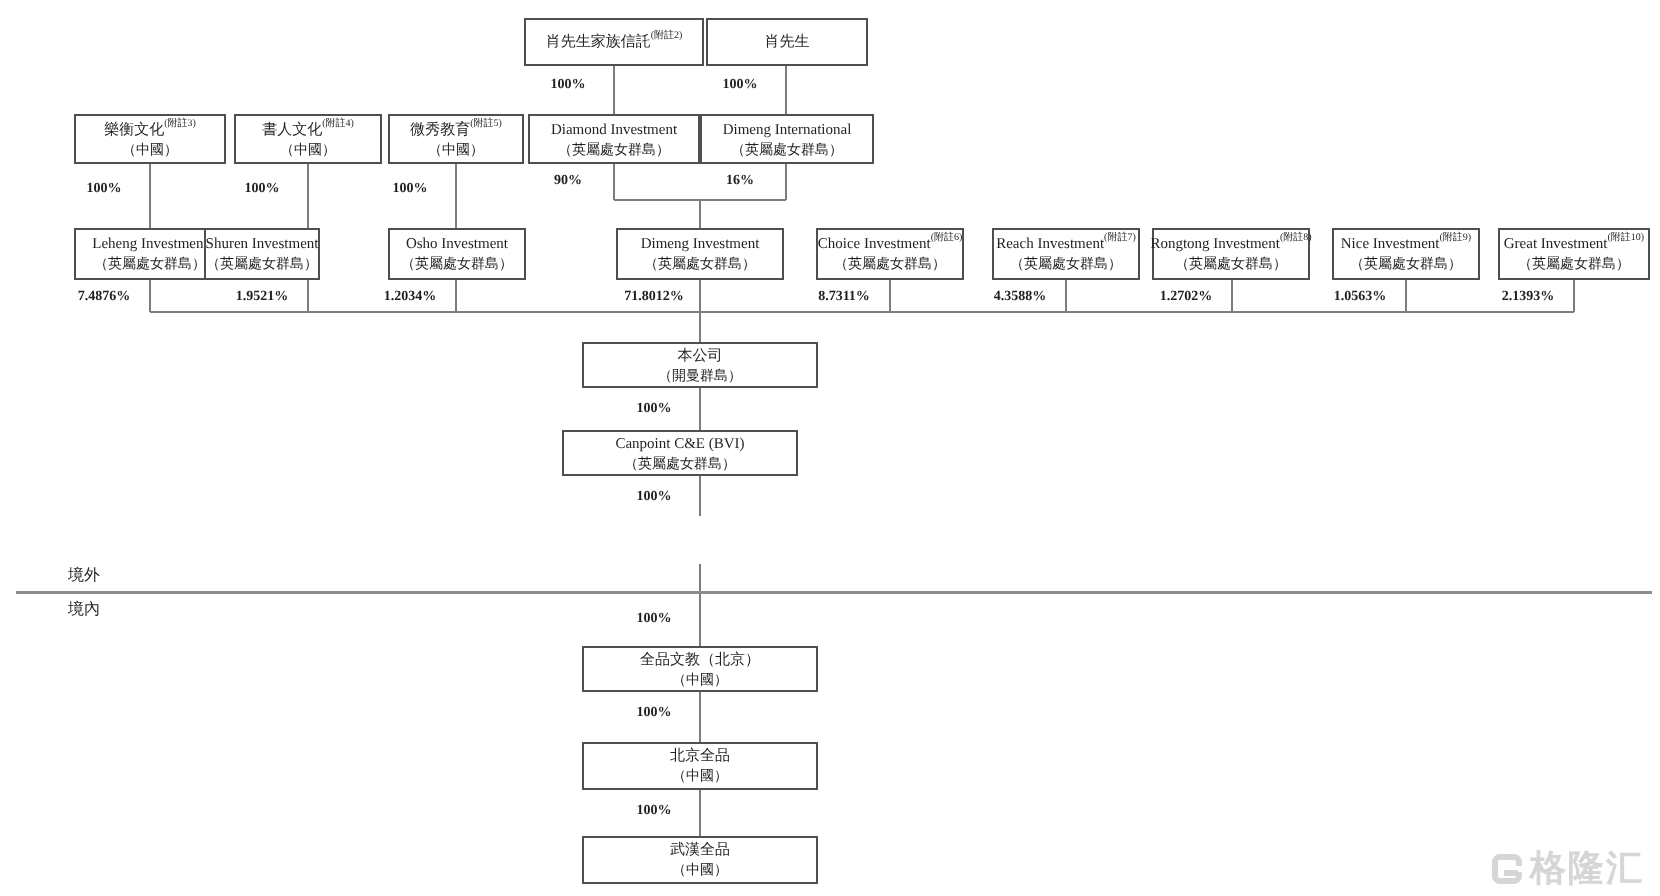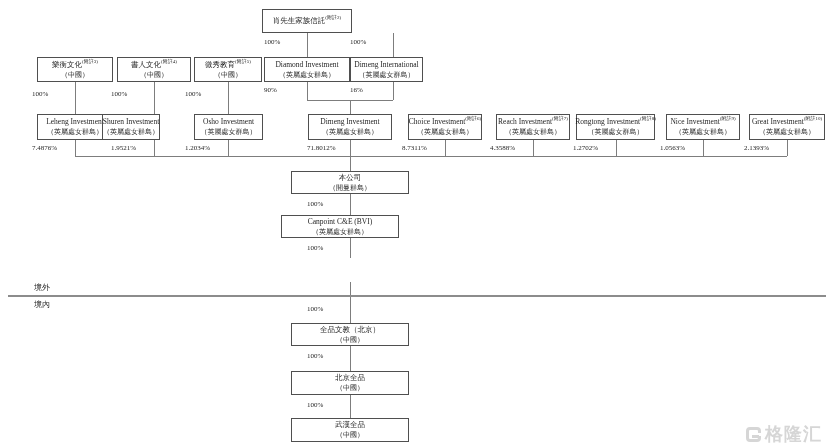--- a/index.html
+++ b/index.html
@@ -10,22 +10,22 @@
   svg.wires{position:absolute;left:0;top:0;width:830px;height:448px;pointer-events:none;}
   .box{
     position:absolute;box-sizing:border-box;border:1px solid #4f4f4f;background:#fff;
     display:flex;flex-direction:column;align-items:center;justify-content:center;
     text-align:center;line-height:10px;
   }
   .box .nm{font-size:7.5px;white-space:nowrap;}
   .box .nm sup{font-size:5px;vertical-align:4px;line-height:0;}
   .box .loc{font-size:7px;white-space:nowrap;}
   .pct{
-    position:absolute;font-size:7px;width:40px;text-align:left;
-    white-space:nowrap;line-height:8px;
+    position:absolute;font-size:7px;width:40px;text-align:center;
+    white-space:nowrap;line-height:8px;font-weight:bold;
   }
   .region{position:absolute;font-size:8px;line-height:9px;}
   #watermark{
     position:absolute;left:746px;top:422px;display:flex;align-items:center;gap:4px;
     color:#d6d6d6;font-family:"Liberation Sans","DejaVu Sans",sans-serif;
   }
   #wm-icon{
     position:relative;width:15px;height:15px;box-sizing:border-box;
     border:3px solid #d6d6d6;border-radius:4px;
   }
@@ -75,38 +75,41 @@
       <line x1="350" y1="346" x2="350" y2="371"></line>
       <line x1="350" y1="395" x2="350" y2="418"></line>
     </g>
 
     <line x1="8" y1="296" x2="826" y2="296" stroke="#8c8c8c" stroke-width="1.5"></line>
   </svg>
 
   <div class="box" style="left:262px;top:9px;width:90px;height:24px">
     <div class="nm"><span>肖先生家族信託</span><sup>(附註2)</sup></div>
   </div>
+  <div class="box" style="left:353px;top:9px;width:81px;height:24px">
+    <div class="nm"><span>肖先生</span></div>
+  </div>
 
   <div class="box" style="left:37px;top:57px;width:76px;height:25px">
     <div class="nm"><span>樂衡文化</span><sup>(附註3)</sup></div>
     <div class="loc">（中國）</div>
   </div>
   <div class="box" style="left:117px;top:57px;width:74px;height:25px">
     <div class="nm"><span>書人文化</span><sup>(附註4)</sup></div>
     <div class="loc">（中國）</div>
   </div>
   <div class="box" style="left:194px;top:57px;width:68px;height:25px">
     <div class="nm"><span>微秀教育</span><sup>(附註5)</sup></div>
     <div class="loc">（中國）</div>
   </div>
   <div class="box" style="left:264px;top:57px;width:86px;height:25px">
     <div class="nm"><span>Diamond Investment</span></div>
     <div class="loc">（英屬處女群島）</div>
   </div>
-  <div class="box" style="left:350px;top:57px;width:73px;height:25px">
+  <div class="box" style="left:350px;top:57px;width:87px;height:25px">
     <div class="nm"><span>Dimeng International</span></div>
     <div class="loc">（英屬處女群島）</div>
   </div>
 
   <div class="box" style="left:37px;top:114px;width:76px;height:26px">
     <div class="nm"><span>Leheng Investment</span></div>
     <div class="loc">（英屬處女群島）</div>
   </div>
   <div class="box" style="left:102px;top:114px;width:58px;height:26px">
     <div class="nm"><span>Shuren Investment</span></div>

